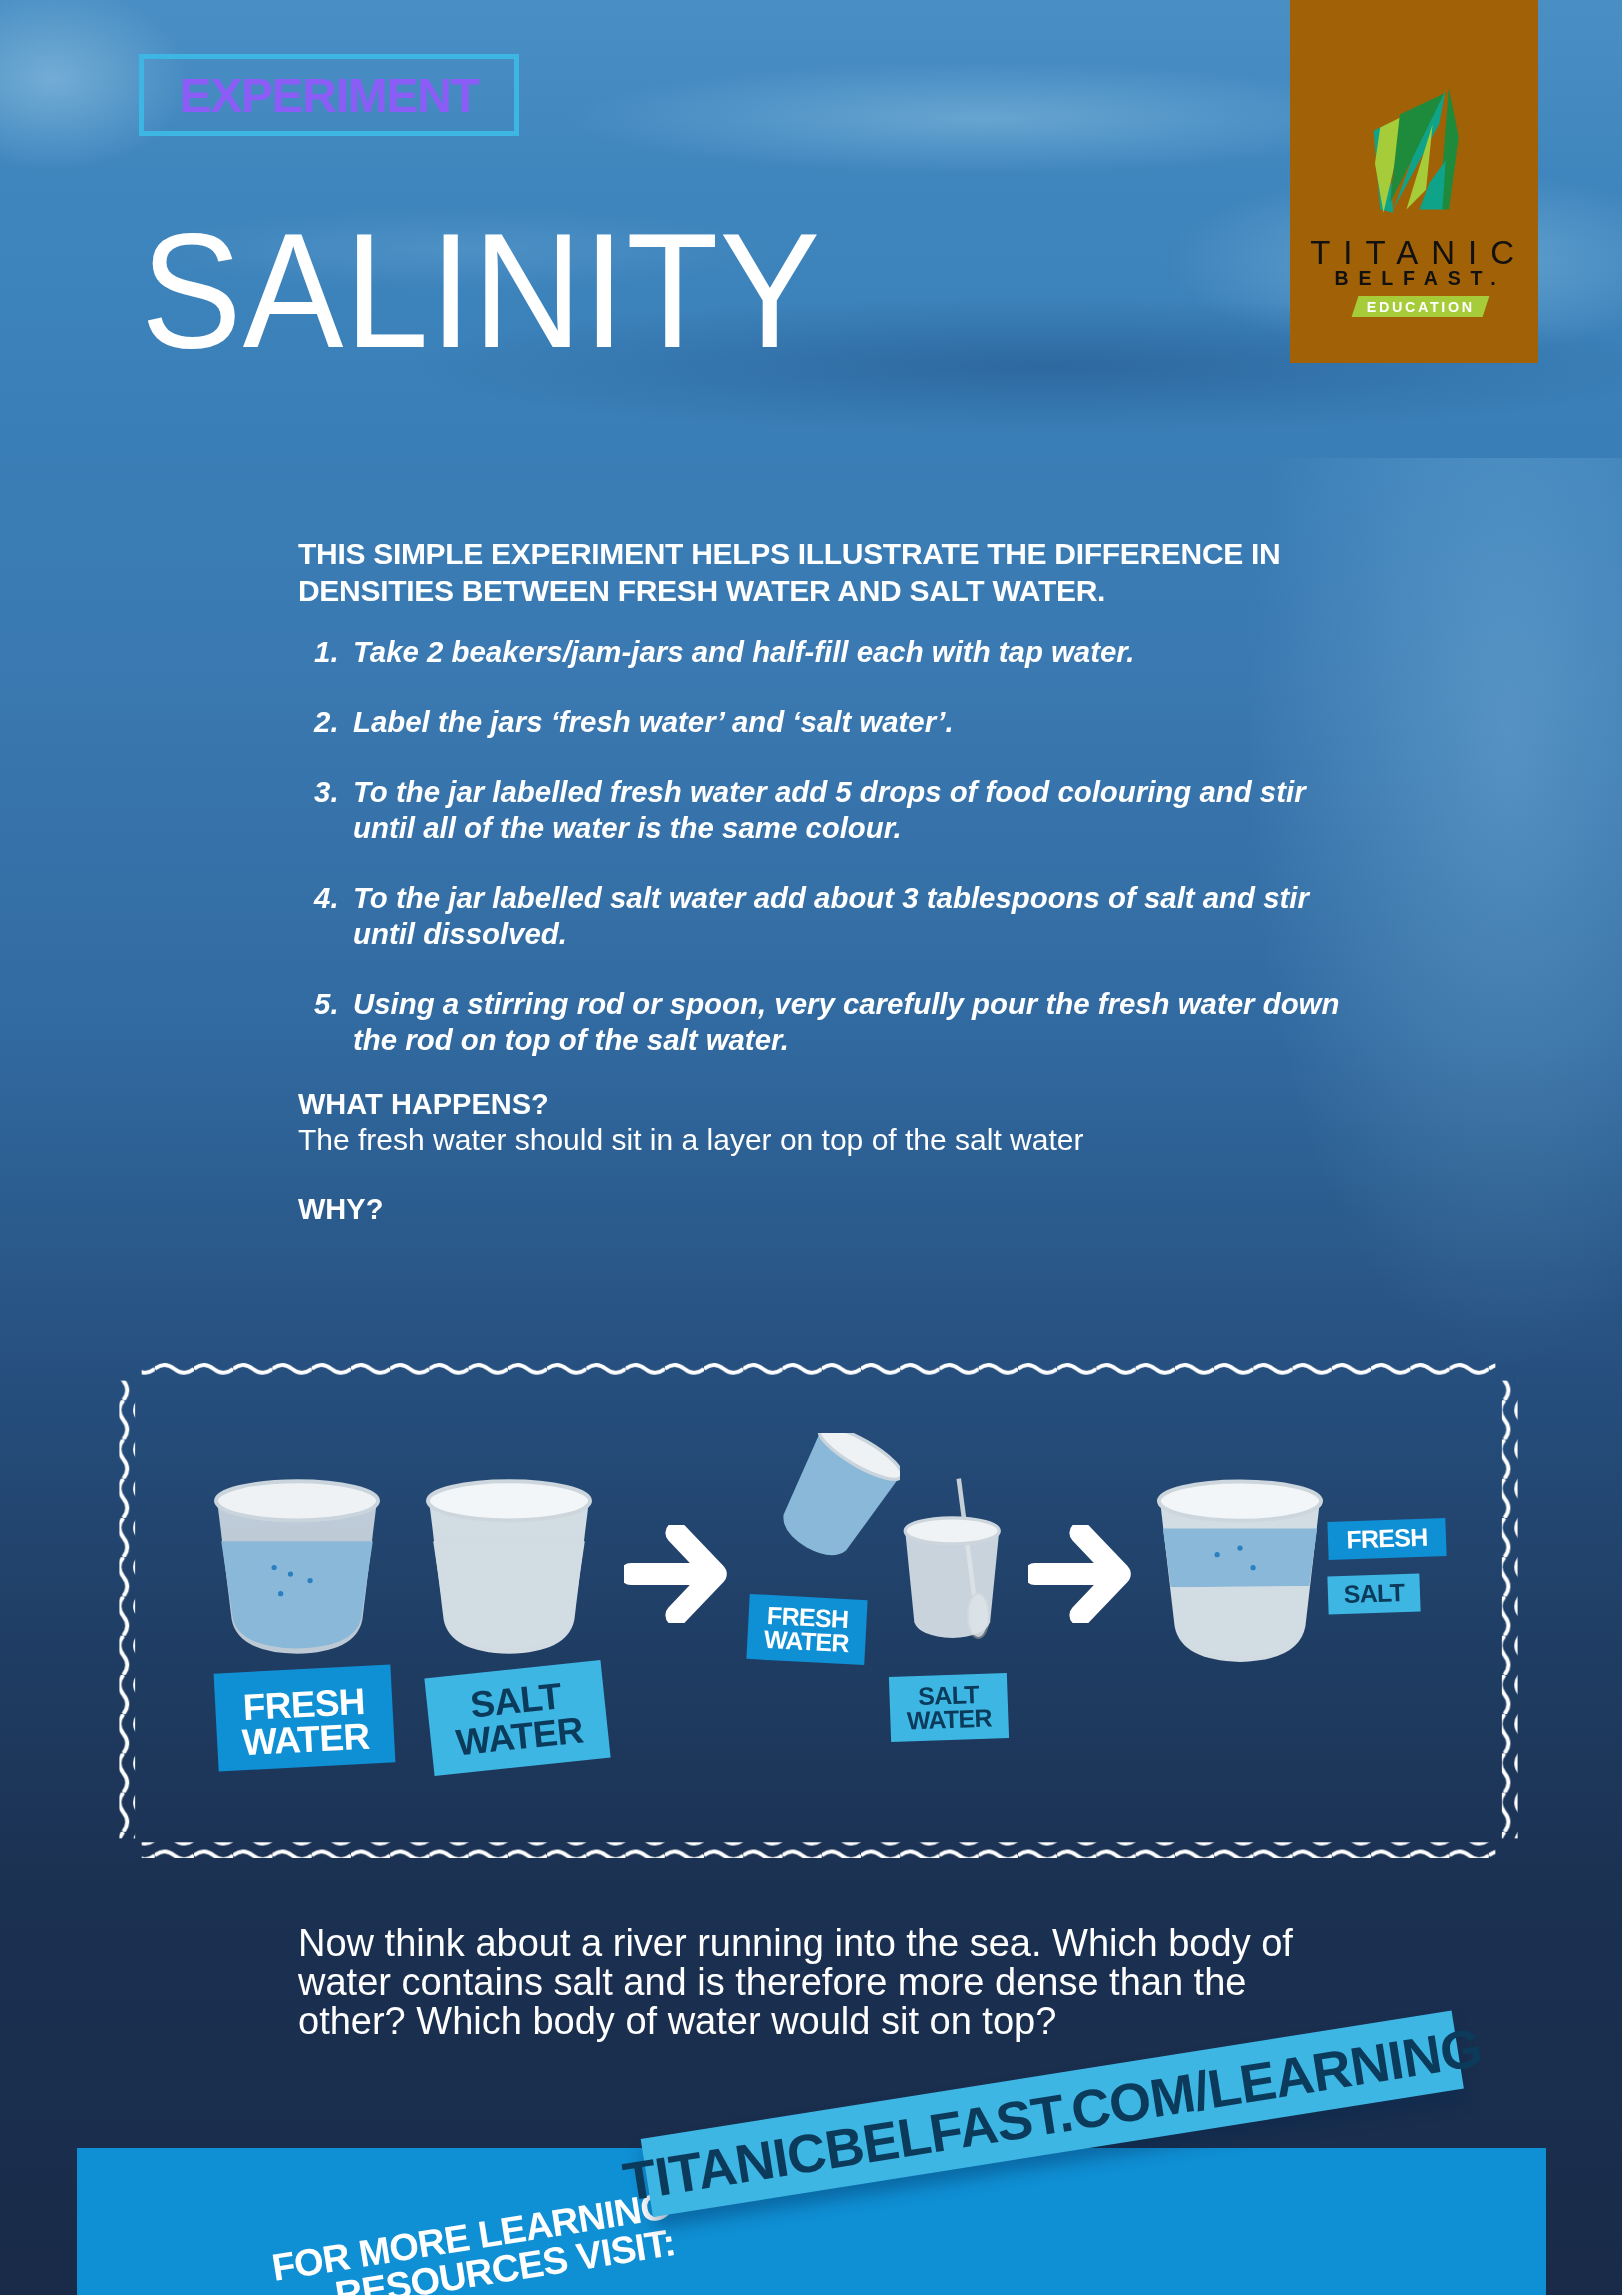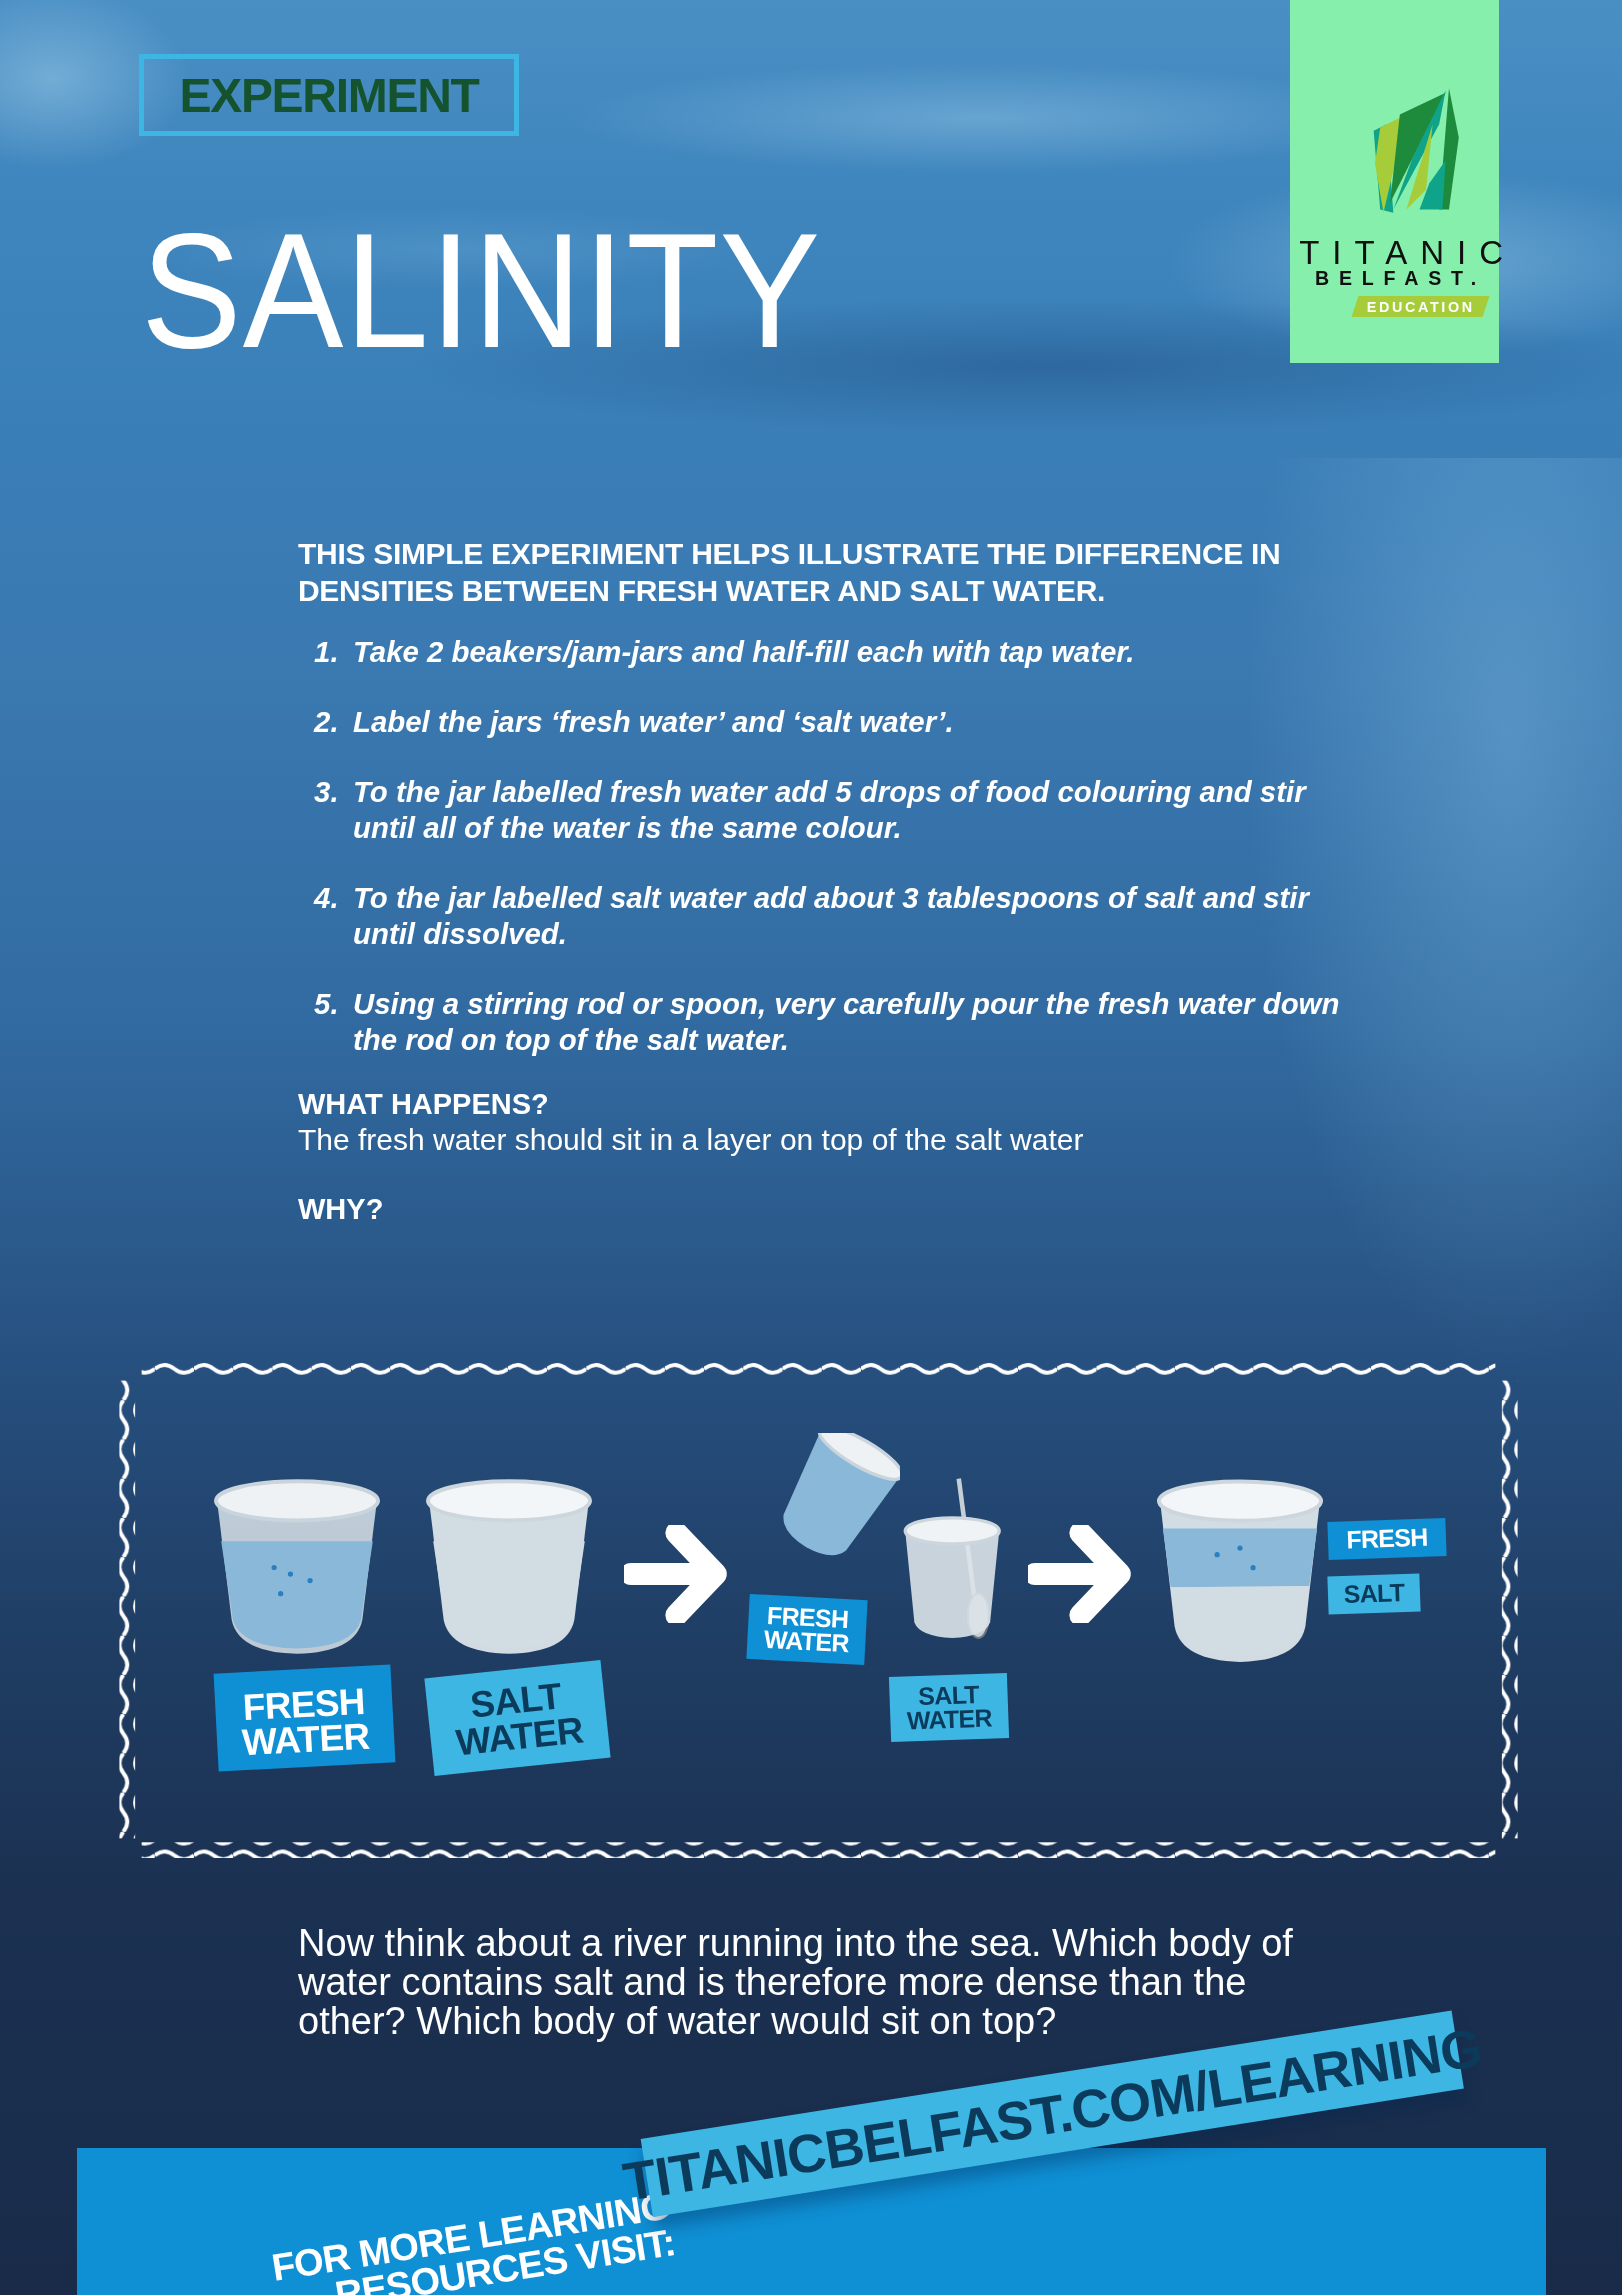--- a/index.html
+++ b/index.html
@@ -20,29 +20,29 @@
   .light {
     position:absolute; left:1243px; top:458px; width:380px; height:916px;
     background: radial-gradient(ellipse at 70% 30%, rgba(140,200,235,.35), transparent 70%);
   }
   .exp-box {
     position:absolute; left:139px; top:54px; width:380px; height:82px;
     border:5.9px solid #3eb6e4; box-sizing:border-box;
     display:flex; align-items:center; justify-content:center;
   }
   .exp-box span {
-    color:#14532d; font-weight:bold; font-size:48px; letter-spacing:-1.3px;
+    color:#8b5cf6; font-weight:bold; font-size:48px; letter-spacing:-1.3px;
     font-family:"Liberation Sans", sans-serif;
   }
   .title {
     position:absolute; left:141px; top:209px; font-size:164px; line-height:1;
     font-weight:normal; letter-spacing:1.3px; transform:scaleX(0.92); transform-origin:left;
   }
   .logo-card {
-    position:absolute; left:1290px; top:0; width:209px; height:363px; background:#86efac;
+    position:absolute; left:1290px; top:0; width:248px; height:363px; background:#a16207;
   }
   .logo-card svg { position:absolute; left:77px; top:85px; }
   .logo-text1 { position:absolute; left:0; width:100%; top:234px; text-align:center; color:#111; font-size:33px; letter-spacing:13px; padding-left:9.2px; box-sizing:border-box; }
   .logo-text2 { position:absolute; left:0; width:100%; top:267px; text-align:center; color:#111; font-size:19.6px; letter-spacing:9.8px; padding-left:12px; box-sizing:border-box; font-weight:bold; }
   .logo-edu {
     position:absolute; left:65px; top:296px; width:131px; height:21px; background:#a6cc3a;
     transform:skewX(-18deg); display:flex; align-items:center; justify-content:center;
   }
   .logo-edu span { transform:skewX(18deg); color:#fff; font-size:14.4px; font-weight:bold; letter-spacing:2.6px; }
 

